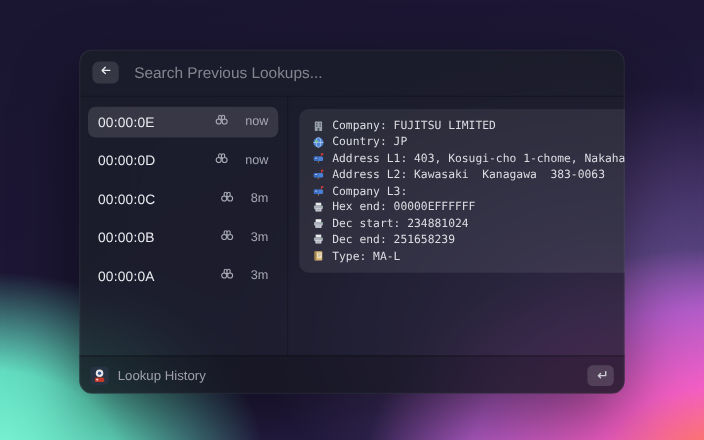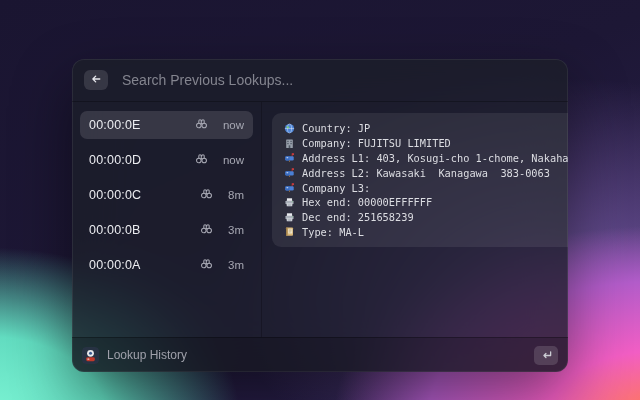--- a/index.html
+++ b/index.html
@@ -10,21 +10,21 @@
   }
   .bg{
     position:absolute;inset:0;
     background:
       radial-gradient(58% 62% at -2% 104%, #7cf4d4 0%, #62dcc0 32%, rgba(98,220,192,0) 68%),
       radial-gradient(62% 58% at 103% 104%, #ff7b4f 0%, #f25ec4 28%, #b25cc9 58%, rgba(178,92,201,0) 82%),
       radial-gradient(75% 75% at 88% 72%, rgba(122,92,168,0.9) 0%, rgba(122,92,168,0) 70%),
       linear-gradient(155deg, #1a1531 0%, #1d1735 45%, #2c2150 100%);
   }
   .window{
-    position:absolute;left:72px;top:59px;width:496px;height:313px;
+    position:absolute;left:72px;top:45px;width:496px;height:313px;
     border-radius:12px;
     background:rgba(28,30,40,0.80);
     box-shadow:0 24px 60px rgba(0,0,0,0.45), 0 0 0 1px rgba(255,255,255,0.07) inset;
     backdrop-filter:blur(26px) saturate(130%);
     display:flex;flex-direction:column;
     overflow:hidden;
   }
   
   .hdr{
     height:42px;flex:0 0 42px;display:flex;align-items:center;gap:12px;
@@ -151,44 +151,44 @@
                 </svg></span>
               <span class="time">3m</span>
             </span>
           </div>
         </div>
       <div class="detcol">
         <div class="card">
             <div class="dline">
               <span class="ic">
                 <svg width="11" height="11" viewBox="0 0 12 12">
-                  <circle cx="6" cy="6" r="5" fill="#4f86d8"></circle>
-                  <ellipse cx="6" cy="6" rx="2.2" ry="5" fill="none" stroke="rgba(255,255,255,0.55)" stroke-width="0.8"></ellipse>
-                  <path d="M1 6h10" stroke="rgba(255,255,255,0.55)" stroke-width="0.8"></path>
-                  <path d="M3 3.2c1 .8 2.4.4 2.8 1.4.3.9-.8 1.4-1.8 1.2C2.8 5.6 2.4 4 3 3.2z" fill="#79c879"></path>
-                </svg>
-              </span>
-              <span class="dtext">Country: JP</span>
-            </div>
-            <div class="dline">
-              <span class="ic">
-                <svg width="11" height="11" viewBox="0 0 12 12">
                   <rect x="2.4" y="1.6" width="7.2" height="9.4" rx="0.6" fill="#98a0ab"></rect>
                   <rect x="3.6" y="3" width="1.4" height="1.4" fill="#4c5560"></rect>
                   <rect x="7" y="3" width="1.4" height="1.4" fill="#4c5560"></rect>
                   <rect x="3.6" y="5.4" width="1.4" height="1.4" fill="#4c5560"></rect>
                   <rect x="7" y="5.4" width="1.4" height="1.4" fill="#4c5560"></rect>
                   <rect x="5.1" y="8" width="1.8" height="3" fill="#4c5560"></rect>
                 </svg>
               </span>
               <span class="dtext">Company: FUJITSU LIMITED</span>
             </div>
             <div class="dline">
               <span class="ic">
                 <svg width="11" height="11" viewBox="0 0 12 12">
+                  <circle cx="6" cy="6" r="5" fill="#4f86d8"></circle>
+                  <ellipse cx="6" cy="6" rx="2.2" ry="5" fill="none" stroke="rgba(255,255,255,0.55)" stroke-width="0.8"></ellipse>
+                  <path d="M1 6h10" stroke="rgba(255,255,255,0.55)" stroke-width="0.8"></path>
+                  <path d="M3 3.2c1 .8 2.4.4 2.8 1.4.3.9-.8 1.4-1.8 1.2C2.8 5.6 2.4 4 3 3.2z" fill="#79c879"></path>
+                </svg>
+              </span>
+              <span class="dtext">Country: JP</span>
+            </div>
+            <div class="dline">
+              <span class="ic">
+                <svg width="11" height="11" viewBox="0 0 12 12">
                   <path d="M8.8 1.4h2v1.8h-2z" fill="#d94040"></path>
                   <rect x="8.4" y="1.4" width="0.9" height="4.6" fill="#c23535"></rect>
                   <rect x="1.4" y="4.6" width="9.2" height="4.6" rx="1.4" fill="#4a7fd6"></rect>
                   <rect x="1.4" y="4.6" width="4.6" height="4.6" rx="1.4" fill="#3a6cc0"></rect>
                   <rect x="2.6" y="5.8" width="2.2" height="0.9" rx="0.4" fill="#d9e4f5"></rect>
                   <rect x="5.4" y="9.2" width="1.2" height="1.6" fill="#8a6a4a"></rect>
                 </svg>
               </span>
               <span class="dtext">Address L1: 403, Kosugi-cho 1-chome, Nakahara-ku</span>
             </div>
@@ -222,20 +222,32 @@
               <span class="ic">
                 <svg width="11" height="11" viewBox="0 0 12 12">
                   <rect x="3.2" y="1.4" width="5.6" height="3" fill="#e8eaee"></rect>
                   <rect x="1.6" y="4.2" width="8.8" height="3.6" rx="0.8" fill="#aab0ba"></rect>
                   <circle cx="9" cy="5.2" r="0.5" fill="#55c05a"></circle>
                   <rect x="3" y="6.8" width="6" height="3.4" rx="0.4" fill="#d4d8de"></rect>
                   <path d="M4 8h4M4 9.4h4" stroke="#9aa0aa" stroke-width="0.7"></path>
                 </svg>
               </span>
               <span class="dtext">Hex end: 00000EFFFFFF</span>
+            </div>
+            <div class="dline">
+              <span class="ic">
+                <svg width="11" height="11" viewBox="0 0 12 12">
+                  <rect x="3.2" y="1.4" width="5.6" height="3" fill="#e8eaee"></rect>
+                  <rect x="1.6" y="4.2" width="8.8" height="3.6" rx="0.8" fill="#aab0ba"></rect>
+                  <circle cx="9" cy="5.2" r="0.5" fill="#55c05a"></circle>
+                  <rect x="3" y="6.8" width="6" height="3.4" rx="0.4" fill="#d4d8de"></rect>
+                  <path d="M4 8h4M4 9.4h4" stroke="#9aa0aa" stroke-width="0.7"></path>
+                </svg>
+              </span>
+              <span class="dtext">Dec start: 234881024</span>
             </div>
             <div class="dline">
               <span class="ic">
                 <svg width="11" height="11" viewBox="0 0 12 12">
                   <rect x="3.2" y="1.4" width="5.6" height="3" fill="#e8eaee"></rect>
                   <rect x="1.6" y="4.2" width="8.8" height="3.6" rx="0.8" fill="#aab0ba"></rect>
                   <circle cx="9" cy="5.2" r="0.5" fill="#55c05a"></circle>
                   <rect x="3" y="6.8" width="6" height="3.4" rx="0.4" fill="#d4d8de"></rect>
                   <path d="M4 8h4M4 9.4h4" stroke="#9aa0aa" stroke-width="0.7"></path>
                 </svg>

